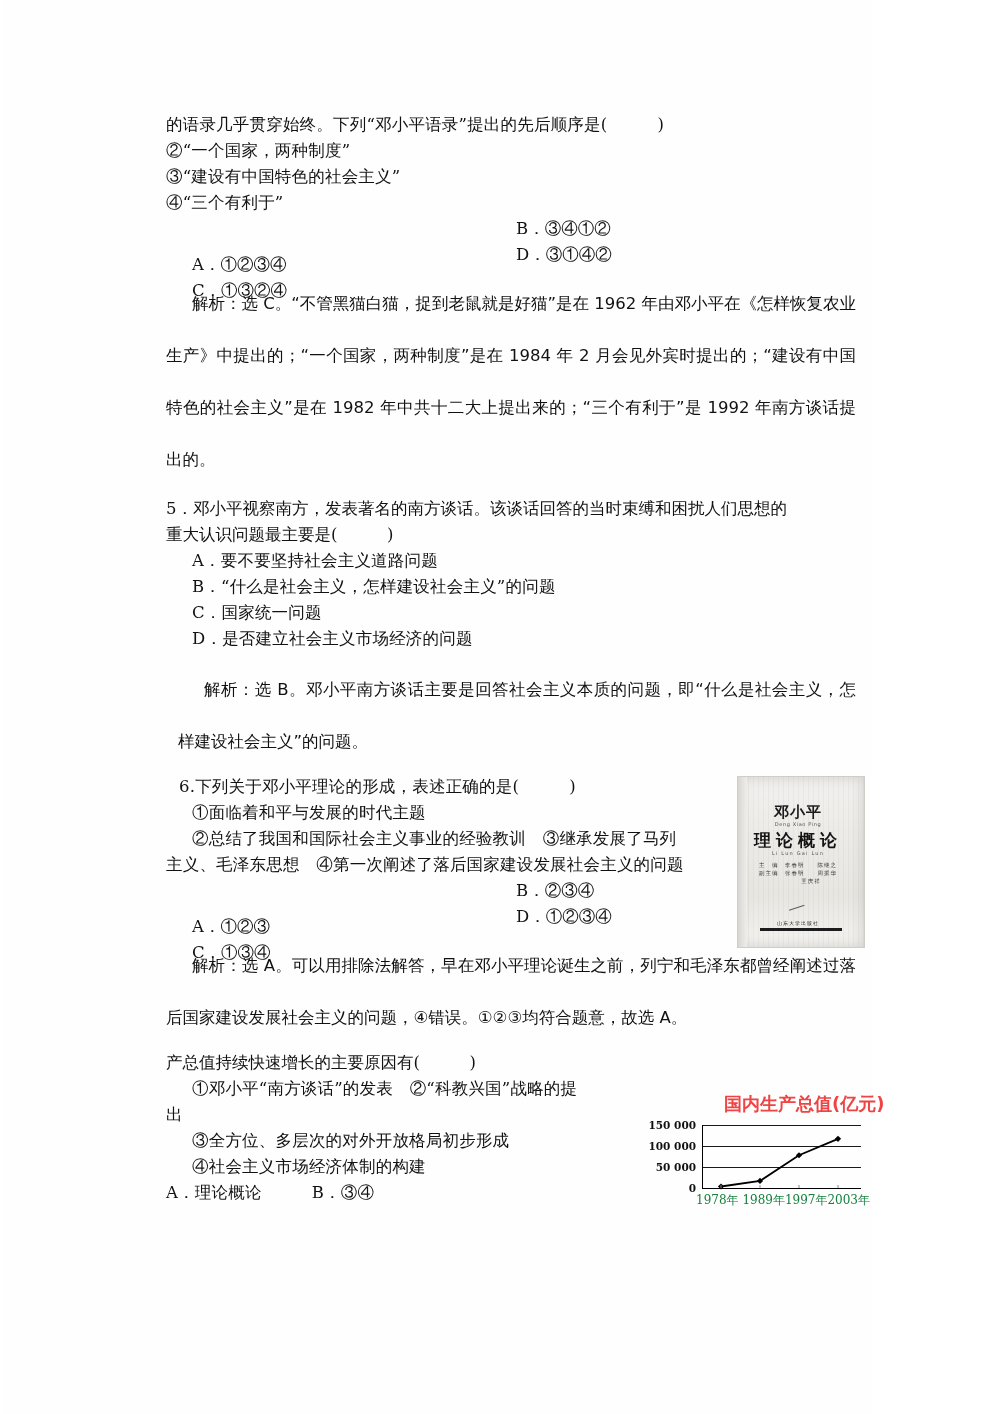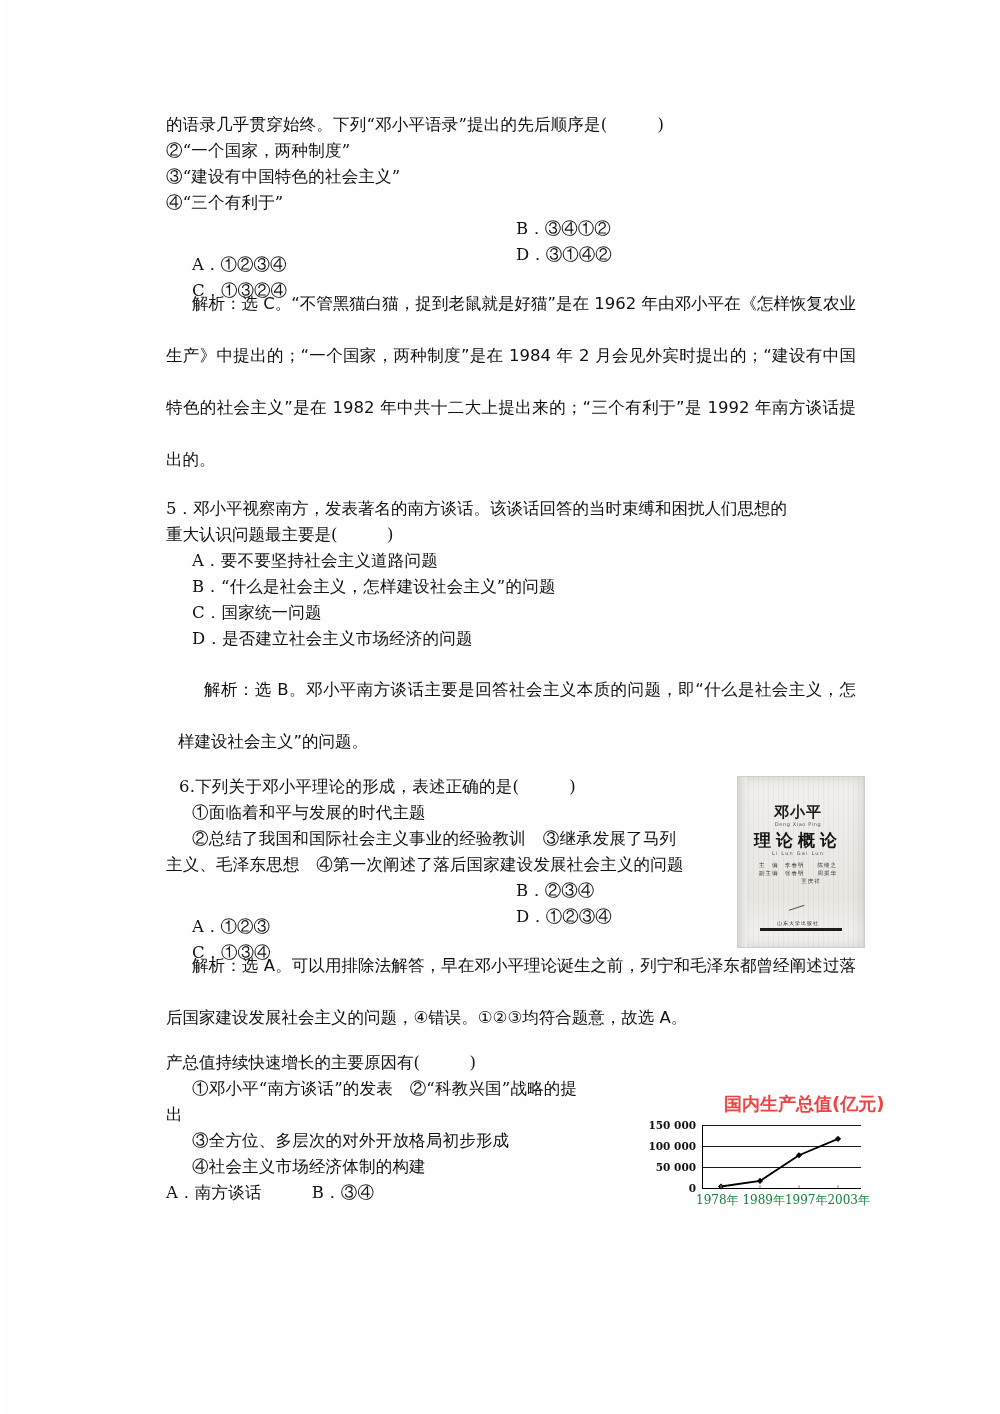--- a/index.html
+++ b/index.html
@@ -291,21 +291,21 @@
 
       <div class="analysis" style="margin-top:10px;">解析：选 A。可以用排除法解答，早在邓小平理论诞生之前，列宁和毛泽东都曾经阐述过落后国家建设发展社会主义的问题，④错误。①②③均符合题意，故选 A。</div>
     </div>
 
     <div class="qblock q7-head">
       <div class="stem" style="width:495px;">产总值持续快速增长的主要原因有(　　　)</div>
       <div class="line indent1" style="width:500px;">①邓小平“南方谈话”的发表　②“科教兴国”战略的提</div>
       <div class="line" style="width:500px;">出</div>
       <div class="line indent1" style="width:520px;">③全方位、多层次的对外开放格局初步形成</div>
       <div class="line indent1" style="width:520px;">④社会主义市场经济体制的构建</div>
-      <div class="line" style="width:520px;">A．南方谈话　　　B．③④</div>
+      <div class="line" style="width:520px;">A．理论概论　　　B．③④</div>
     </div>
 
   </div>
 
   <div class="book">
     <div class="spine"></div>
     <div class="bk-t1">邓小平</div>
     <div class="bk-py1">Deng Xiao Ping</div>
     <div class="bk-t2">理论概论</div>
     <div class="bk-py2">Li  Lun  Gai  Lun</div>

